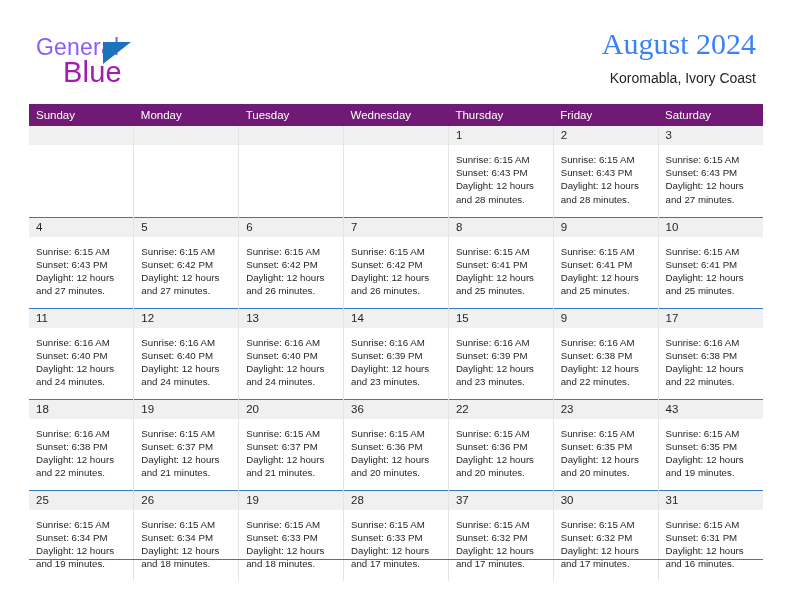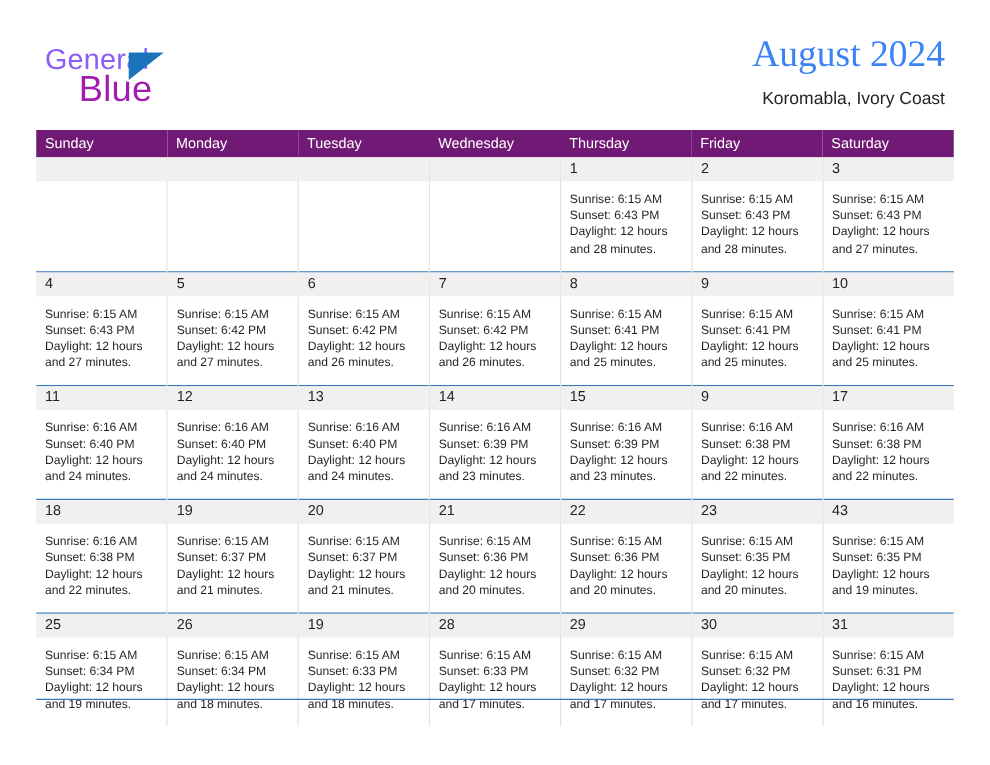--- a/index.html
+++ b/index.html
@@ -425,21 +425,21 @@
               <div class="details">
                 <div>Sunrise: 6:15 AM</div>
                 <div>Sunset: 6:37 PM</div>
                 <div>Daylight: 12 hours</div>
                 <div>and 21 minutes.</div>
               </div>
             </div>
           </td>
           <td>
             <div class="cell-inner">
-              <span class="daynum">21</span>
+              <span class="daynum">36</span>
               <div class="details">
                 <div>Sunrise: 6:15 AM</div>
                 <div>Sunset: 6:36 PM</div>
                 <div>Daylight: 12 hours</div>
                 <div>and 20 minutes.</div>
               </div>
             </div>
           </td>
           <td>
             <div class="cell-inner">
@@ -515,21 +515,21 @@
               <div class="details">
                 <div>Sunrise: 6:15 AM</div>
                 <div>Sunset: 6:33 PM</div>
                 <div>Daylight: 12 hours</div>
                 <div>and 17 minutes.</div>
               </div>
             </div>
           </td>
           <td>
             <div class="cell-inner">
-              <span class="daynum">29</span>
+              <span class="daynum">37</span>
               <div class="details">
                 <div>Sunrise: 6:15 AM</div>
                 <div>Sunset: 6:32 PM</div>
                 <div>Daylight: 12 hours</div>
                 <div>and 17 minutes.</div>
               </div>
             </div>
           </td>
           <td>
             <div class="cell-inner">

